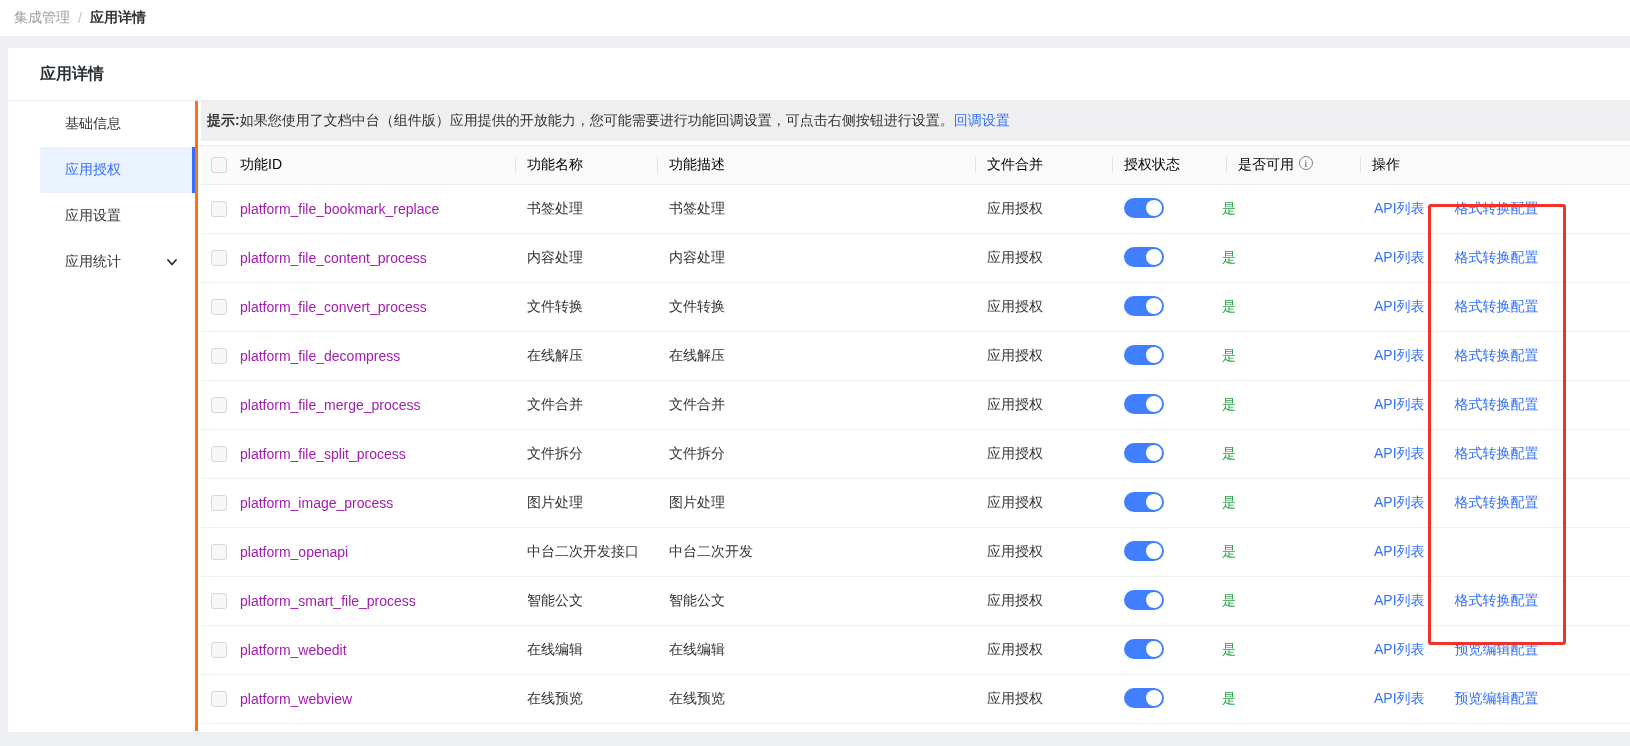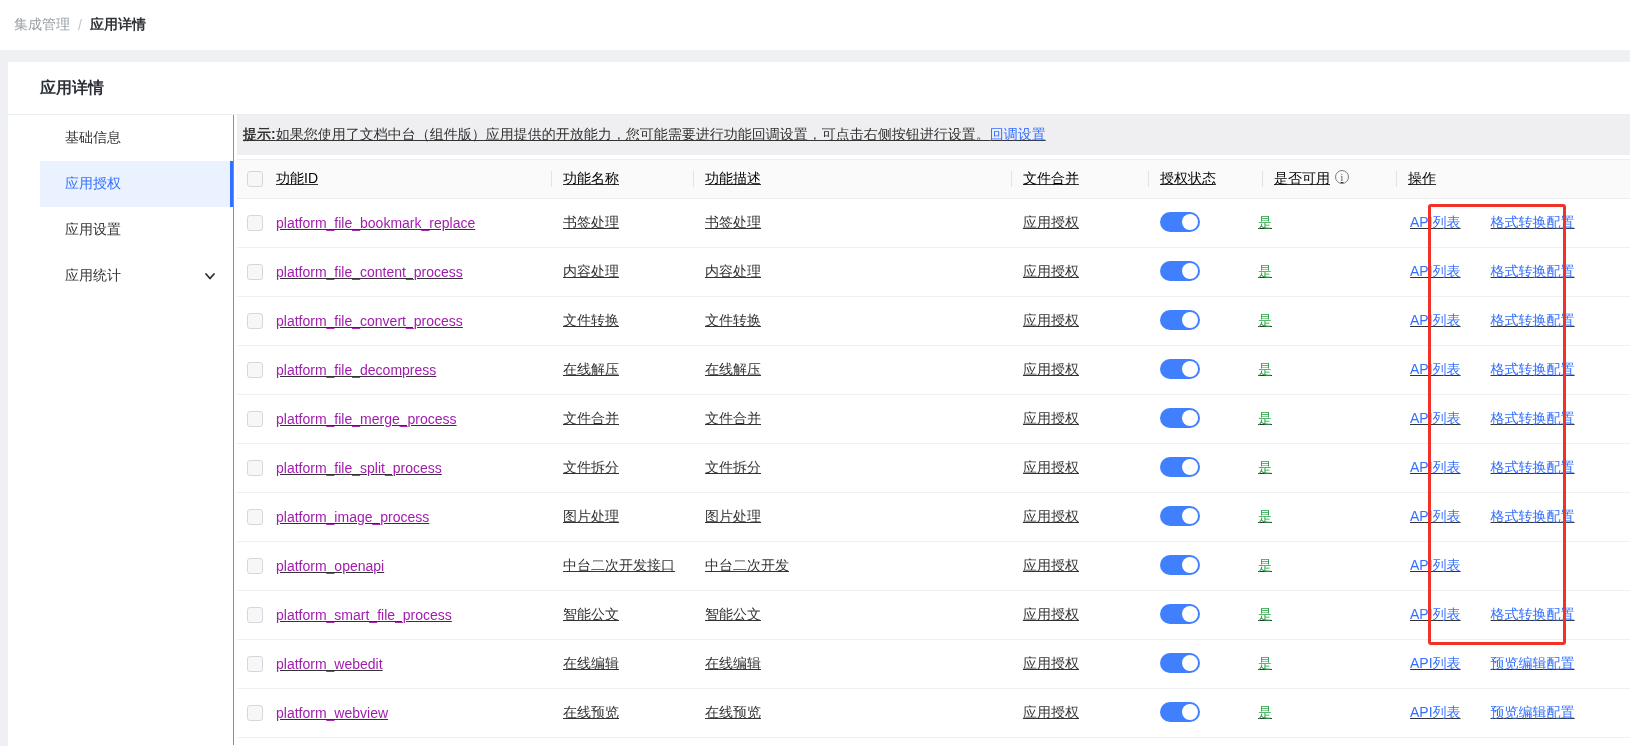--- a/index.html
+++ b/index.html
@@ -5,40 +5,40 @@
   * { box-sizing: border-box; margin: 0; padding: 0; }
   html, body {
     width: 1630px; height: 746px;
     overflow: hidden;
     background: #eef0f3;
     font-family: "Liberation Sans", "DejaVu Sans", sans-serif;
     font-size: 14px; color: #333;
     position: relative;
   }
   
-  .crumb-bar { height: 50px; background: #fff; display: flex; align-items: center; padding-left: 14px; }
+  .crumb-bar { height: 36px; background: #fff; display: flex; align-items: center; padding-left: 14px; }
   .crumb-parent { color: #9aa0a6; cursor: pointer; }
   .crumb-sep { color: #c0c4cc; margin: 0 8px; }
   .crumb-current { color: #303338; font-weight: 600; }
 
   
   .card { margin: 12px 0 0 8px; background: #fff; height: 684px; border-radius: 2px 0 0 0; overflow: hidden; }
   .card-title { height: 53px; display: flex; align-items: center; padding-left: 32px;
                 border-bottom: 1px solid #eaecef; font-size: 16px; font-weight: 600; color: #2b2f36; }
   .card-body { display: flex; height: 630px; }
 
   
-  .sidebar { width: 226px; flex-shrink: 0; border-right: 1px solid #f97316; }
+  .sidebar { width: 190px; flex-shrink: 0; border-right: 3px solid #f97316; }
   .side-item { height: 46px; margin-left: 32px; display: flex; align-items: center;
                padding-left: 25px; color: #333; cursor: pointer; border-right: 3px solid transparent; }
   .side-item.active { background: #eaf2ff; color: var(--accent); border-right-color: var(--accent); }
   .chevron { margin-left: auto; margin-right: 14px; display: inline-flex; }
 
   
-  .main { flex: 1; min-width: 0; overflow: hidden; text-decoration: underline; }
+  .main { flex: 1; min-width: 0; overflow: hidden; }
   .notice { margin-left: 3px; height: 40px; background: #efeff1; display: flex; align-items: center;
             padding: 0 14px 0 6px; color: #333; }
   .notice-prefix { font-weight: 700; }
   .notice-action { color: var(--accent); cursor: pointer; white-space: nowrap; }
 
   
   .table { margin: 4px 0 0 3px; width: 1498px; }
   .trow { display: grid; grid-template-columns: 28px 286px 142px 318px 137px 98px 150px 339px;
           align-items: center; height: 49px; border-bottom: 1px solid #f0f0f2; background: #fff; width: 1498px; }
   .thead { height: 40px; background: #fafafa; border-top: 1px solid #ebedef; border-bottom: 1px solid #ebedef; }

